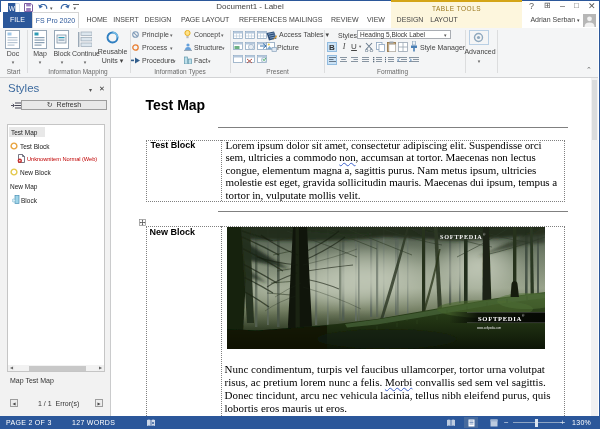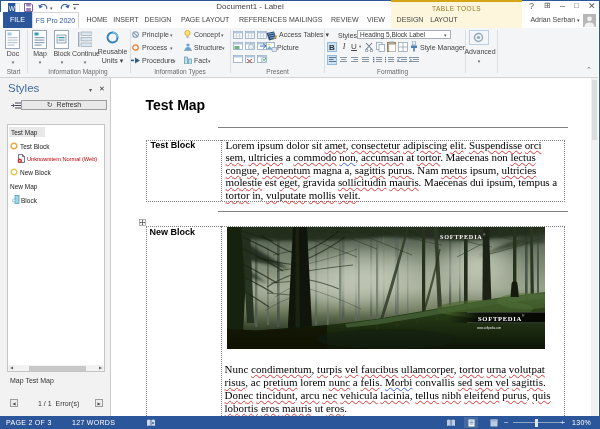--- a/index.html
+++ b/index.html
@@ -30,21 +30,21 @@
 
 #panel{position:absolute;left:0;top:0;width:111px;height:338px;background:#f2f2f2;border-right:1px solid #cacbcc;box-sizing:border-box;}
 #ptitle{position:absolute;left:8px;top:4px;font-size:11.5px;color:#3e6b9f;}
 #refresh{position:absolute;left:21px;top:22px;width:86px;height:10px;background:#e8e8e8;border:1px solid #9d9d9d;box-sizing:border-box;font-size:7px;color:#333;text-align:center;line-height:8px;}
 #treebox{position:absolute;left:7px;top:46px;width:98px;height:248px;background:#fff;border:1px solid #c5c5c5;box-sizing:border-box;}
 .titem{position:absolute;font-size:6.5px;color:#222;white-space:nowrap;}
 
 #doc{position:absolute;left:112px;top:0;width:477px;height:338px;background:#fff;overflow:hidden;}
 #vscroll{position:absolute;left:591px;top:0;width:7px;height:338px;background:#f1f1f2;}
 .serif{font-family:"Liberation Serif",serif;}
-.sq{text-decoration:underline;text-decoration-style:wavy;text-decoration-color:#e03535;text-decoration-thickness:1px;text-underline-offset:1px;}
+.sq{text-decoration-style:wavy;text-decoration-color:#e03535;text-decoration-thickness:1px;text-underline-offset:1px;}
 .sqb{text-decoration:underline;text-decoration-style:wavy;text-decoration-color:#3a5fcd;text-decoration-thickness:1px;text-underline-offset:1px;}
 
 #status{position:absolute;left:0;top:416px;width:600px;height:13px;background:#2b579a;color:#fff;}
 #status .s{position:absolute;top:3px;font-size:7px;letter-spacing:0.3px;color:#fff;}
 </style>
 </head>
 <body>
 <div id="win">
 
   <div id="titlebar"></div>

